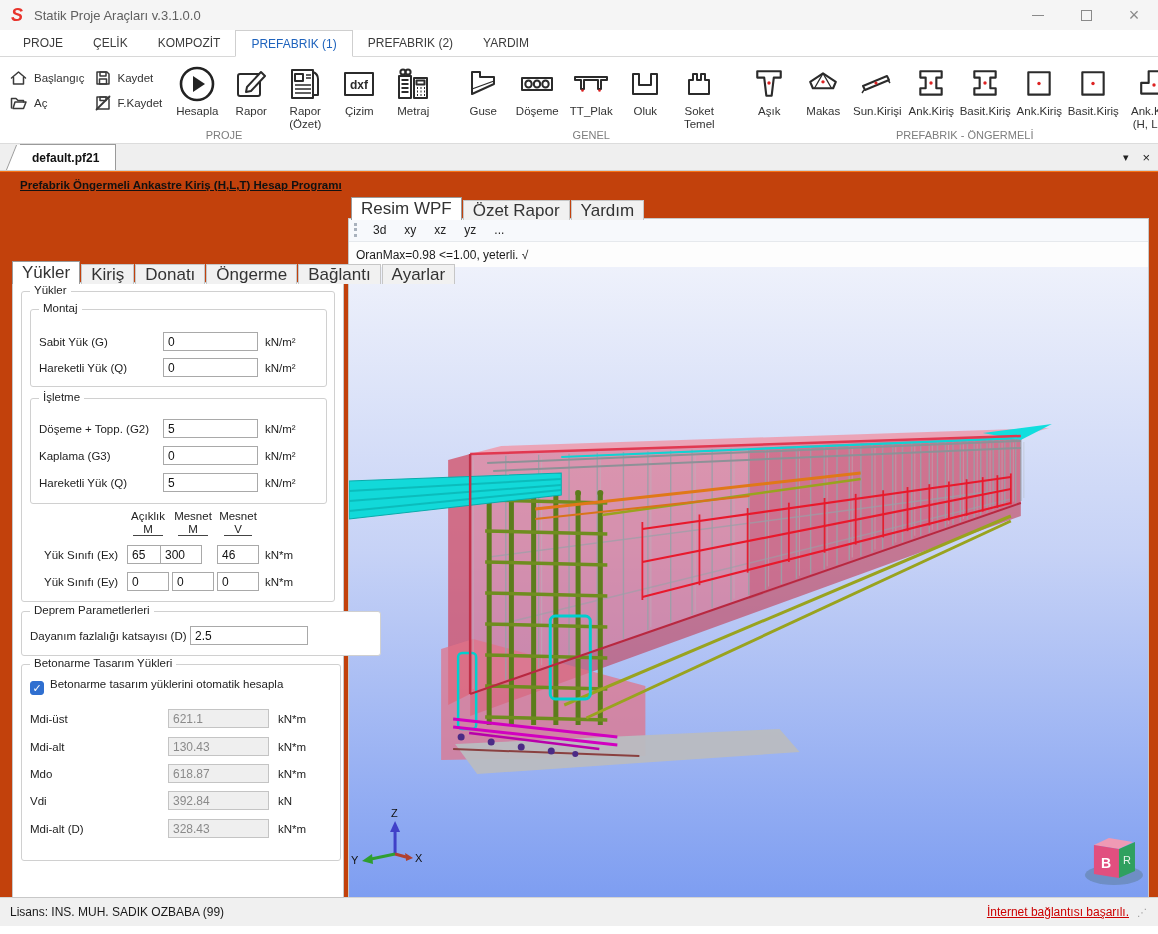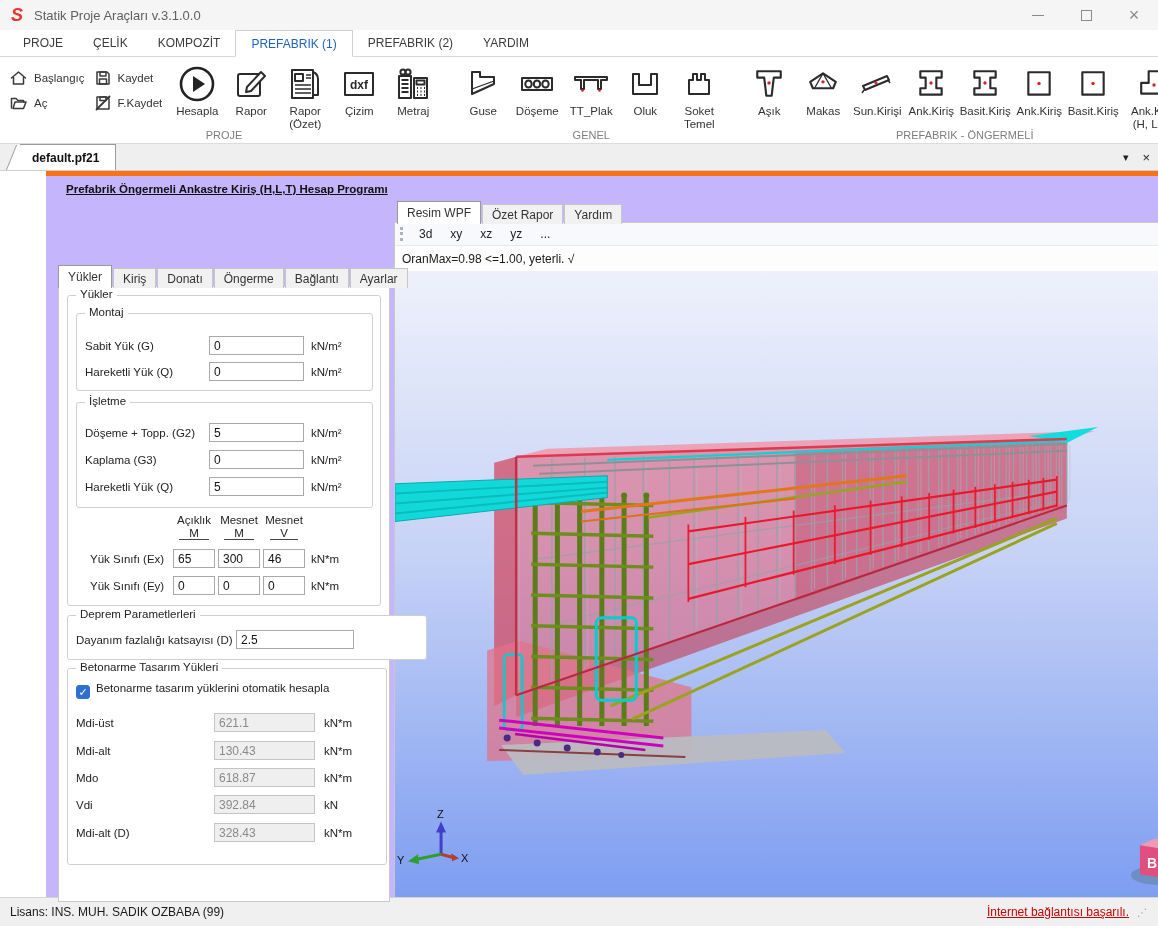--- a/index.html
+++ b/index.html
@@ -42,34 +42,34 @@
   .tabrow { position:absolute; left:0; top:144px; right:0; height:27px; background:#efefef; border-bottom:1px solid #cfcfcf; }
   .doctab { position:absolute; left:20px; bottom:0; height:26px; background:#fff; border:1px solid #9a9a9a; border-bottom:none;
     border-left:none; padding:0 16px 0 12px; font-weight:bold; font-size:12px; display:flex; align-items:center; color:#111; }
   .doctab::before { content:""; position:absolute; left:-9px; top:0; bottom:0; width:18px; background:#fff;
     border-left:1px solid #9a9a9a; transform:skewX(-22deg); }
   .doctab span { position:relative; }
   .tabrow-icons { position:absolute; right:8px; top:0; height:27px; display:flex; align-items:center; gap:14px;
     font-size:13px; color:#222; }
   .tabrow-icons .dd { font-size:11px; }
   
-  .content { position:absolute; left:0; top:171px; right:0; bottom:29px; background:#c4b5fd; border-top:5px solid #f97316;margin-left:46px; }
+  .content { position:absolute; left:0; top:171px; right:0; bottom:29px; background:#c2410c; border-top:1px solid #f97316; }
   
   .left-panel { position:absolute; left:8px; top:0; width:340px; bottom:0; }
   .panel-title { position:absolute; left:12px; top:7px; font-size:11.5px; font-weight:bold; text-decoration:underline;
     color:#111; white-space:nowrap; }
   .gbox { position:absolute; border:1px solid #d0d0d0; border-radius:3px; background:#fff; }
   .gbox > .legend { position:absolute; top:-8px; left:8px; background:#fff; padding:0 4px; font-size:11.5px; color:#222; white-space:nowrap; }
   .std { position:absolute; height:19px; border:1px solid #a9a9a9; font-size:12px; padding:0 4px;
     font-family:"Liberation Sans", sans-serif; color:#111; background:#fff; }
   .std.ro { background:#efefef; color:#8a8a8a; border-color:#c4c4c4; }
   .flabel { position:absolute; font-size:11.5px; color:#222; white-space:nowrap; }
   .unit { position:absolute; font-size:11.5px; color:#222; white-space:nowrap; }
   .ltabs { position:absolute; left:4px; top:89px; display:flex; z-index:3; align-items:flex-end; }
-  .ltab { height:20px; padding:6px 9px; font-size:12px; display:flex; align-items:center; border:1px solid #c6c6c6;
+  .ltab { height:20px; padding:6px 9px; font-size:17px; display:flex; align-items:center; border:1px solid #c6c6c6;
     border-bottom:none; background:#f1f1f1; color:#333; margin-right:1px; }
   .ltab.active { background:#fff; height:23px; border-color:#9a9a9a; position:relative; z-index:4; }
   .tabpage { position:absolute; left:4px; top:110px; width:332px; height:616px; border:1px solid #c8c8c8; background:#fff; z-index:2; }
   .colhead { position:absolute; font-size:11.5px; color:#222; text-align:center; }
   .colhead .l2 { display:inline-block; border-bottom:1px solid #444; padding:0 10px; margin-top:1px; }
   .cb { position:absolute; width:14px; height:14px; background:#2f6fd0; border:1px solid #2f6fd0; border-radius:3px;
     color:#fff; font-size:11px; display:flex; align-items:center; justify-content:center; line-height:1; }
   
   .viewer { position:absolute; left:348px; top:25px; width:801px; bottom:3px; }
   .vtabs { position:absolute; left:3px; top:0; display:flex; z-index:3; align-items:flex-end; }
@@ -395,21 +395,21 @@
         </div>
         <div class="colhead" style="left:148px; top:218px; width:46px;">
           <span>Mesnet</span><br><span class="l2">M</span>
         </div>
         <div class="colhead" style="left:193px; top:218px; width:46px;">
           <span>Mesnet</span><br><span class="l2">V</span>
         </div>
 
         <span class="flabel" style="left:22px; top:257px;">Yük Sınıfı (Ex)</span>
         <input class="std" style="left: 105px; top: 253px; width: 42px;" value="65">
-        <input class="std" style="left: 150px; top: 253px; width: 42px;" value="300">
+        <input class="std" style="left: 138px; top: 253px; width: 42px;" value="300">
         <input class="std" style="left: 195px; top: 253px; width: 42px;" value="46">
         <span class="unit" style="left:243px; top:257px;">kN*m</span>
 
         <span class="flabel" style="left:22px; top:284px;">Yük Sınıfı (Ey)</span>
         <input class="std" style="left: 105px; top: 280px; width: 42px;" value="0">
         <input class="std" style="left: 150px; top: 280px; width: 42px;" value="0">
         <input class="std" style="left: 195px; top: 280px; width: 42px;" value="0">
         <span class="unit" style="left:243px; top:284px;">kN*m</span>
       </div>
 

